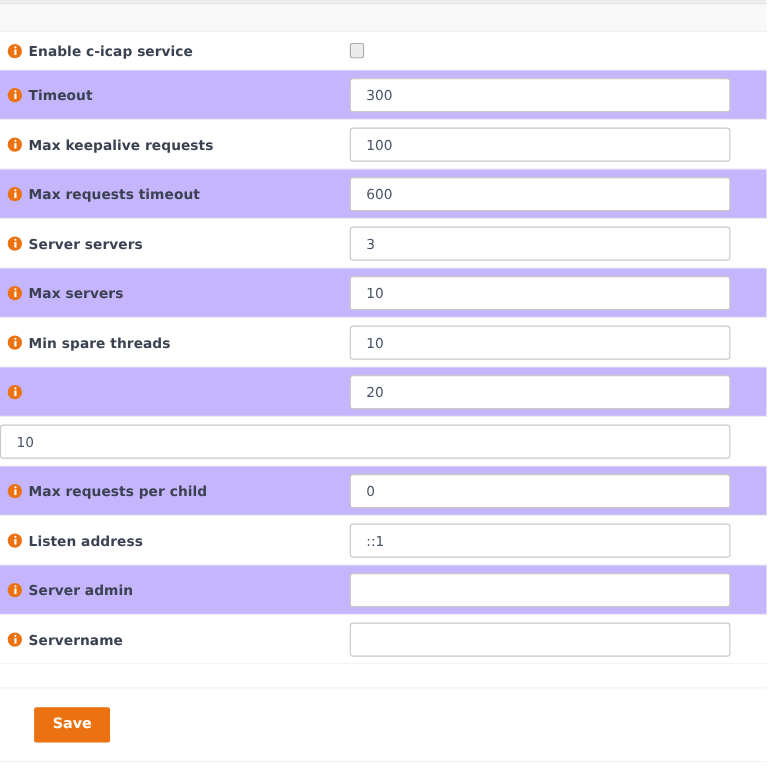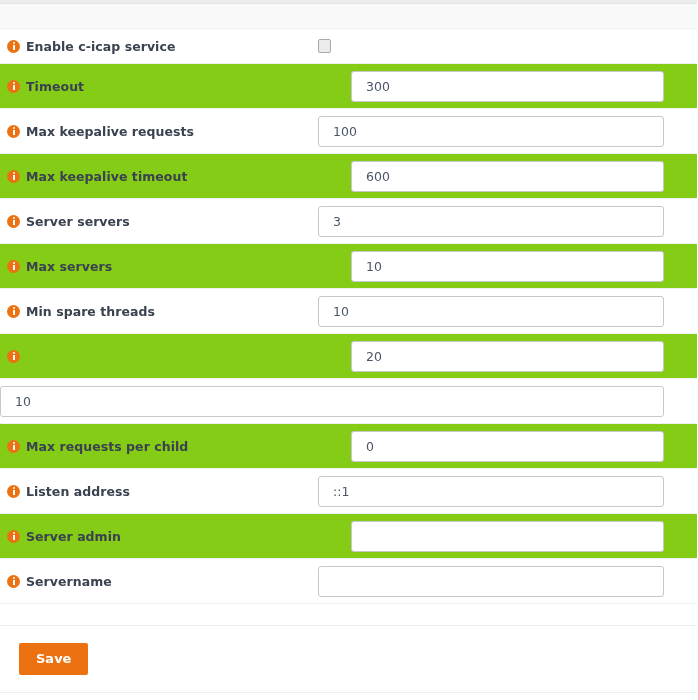--- a/index.html
+++ b/index.html
@@ -34,21 +34,21 @@
   .form-table { width: 100%; }
 
   .row {
     display: flex;
     align-items: center;
     width: 100%;
     background: #ffffff;
     border-bottom: 1px solid #f0f0f0;
     min-height: 45px;
   }
-  .row.alt { background: #84cc16; gap: 33px; }
+  .row.alt { background: #c4b5fd; }
   .row.checkbox-row { min-height: 35px; }
 
   .label-cell {
     width: 318px;
     flex: 0 0 318px;
     display: flex;
     align-items: center;
     padding-left: 7px;
     gap: 6px;
   }
@@ -139,20 +139,21 @@
     background: #ec7211;
     color: #ffffff;
     border: none;
     border-radius: 2px;
     font-family: "DejaVu Sans", "Liberation Sans", sans-serif;
     font-size: 13px;
     font-weight: bold;
     padding: 9px 17px 10px 17px;
     cursor: pointer;
     line-height: 1;
+    margin-left: 12px;
   }
   .bottom-fill { background: #ffffff; height: 12px; }
 </style>
 </head>
 <body>
 
 <div id="app">
 
   <div class="top-band"></div>
   <div class="top-spacer"></div>
@@ -181,21 +182,21 @@
           <span class="info-icon"></span>
           <span class="label-text">Max keepalive requests</span>
         </div>
         <div class="field-cell">
           <input type="text" class="text-input" placeholder="" value="100" style="">
         </div>
       </div>
       <div class="row alt">
         <div class="label-cell">
           <span class="info-icon"></span>
-          <span class="label-text">Max keepalive timeout</span>
+          <span class="label-text">Max requests timeout</span>
         </div>
         <div class="field-cell">
           <input type="text" class="text-input" placeholder="" value="600" style="">
         </div>
       </div>
       <div class="row">
         <div class="label-cell">
           <span class="info-icon"></span>
           <span class="label-text">Server servers</span>
         </div>

